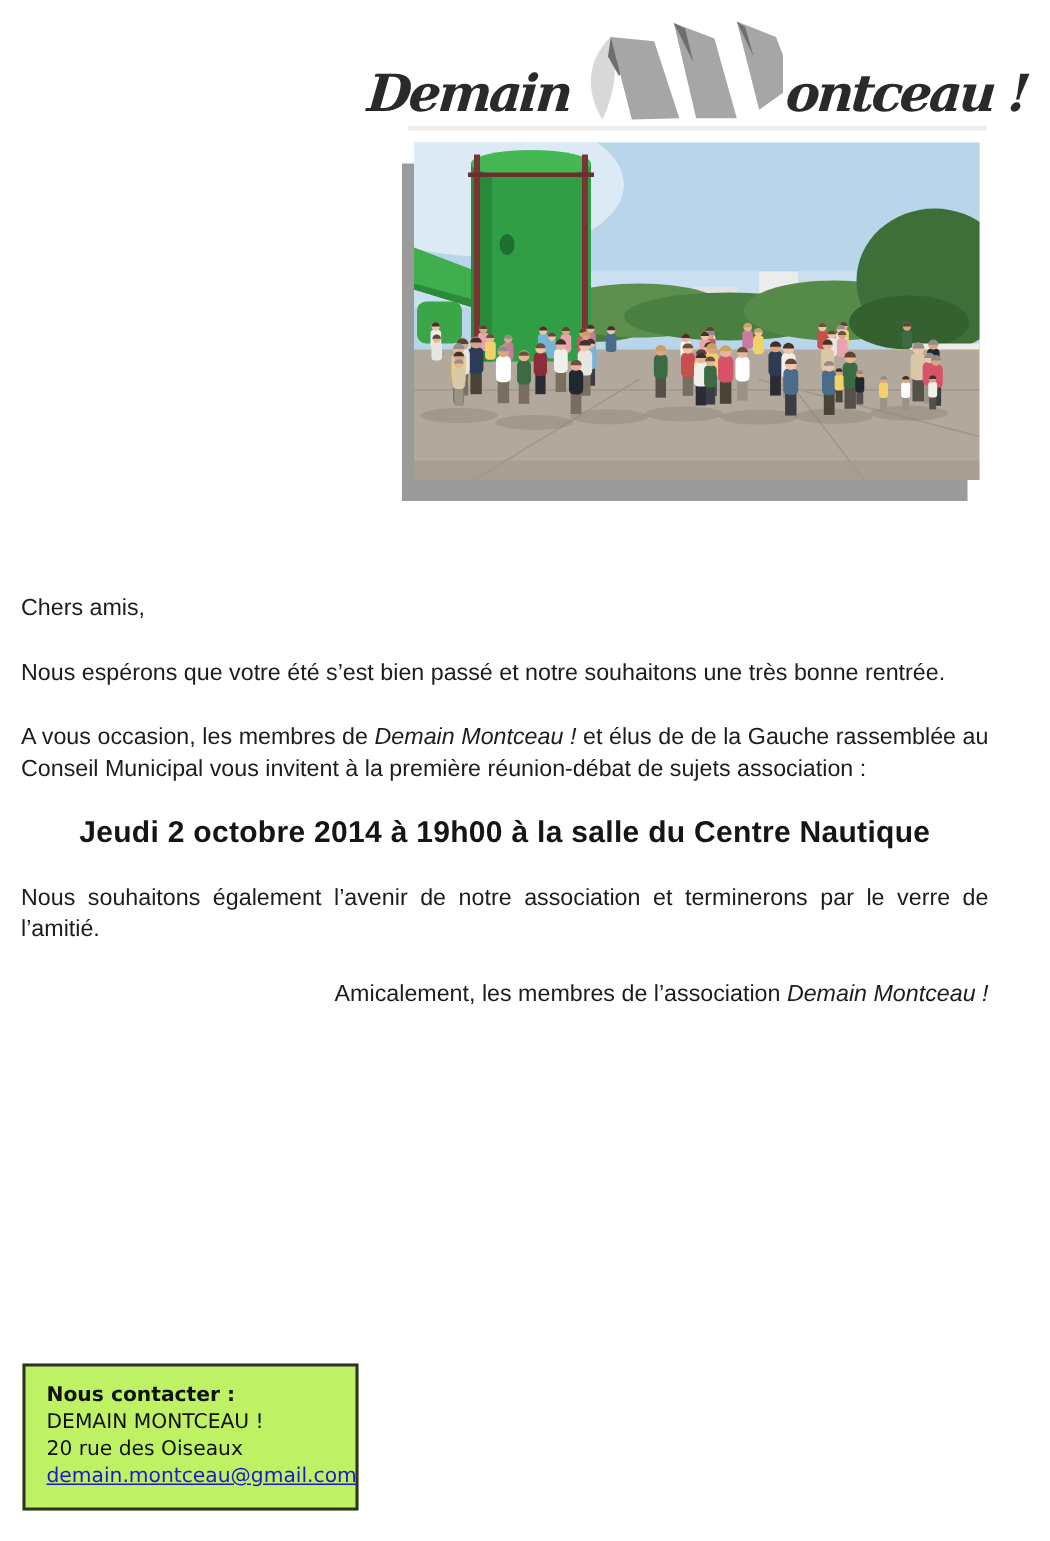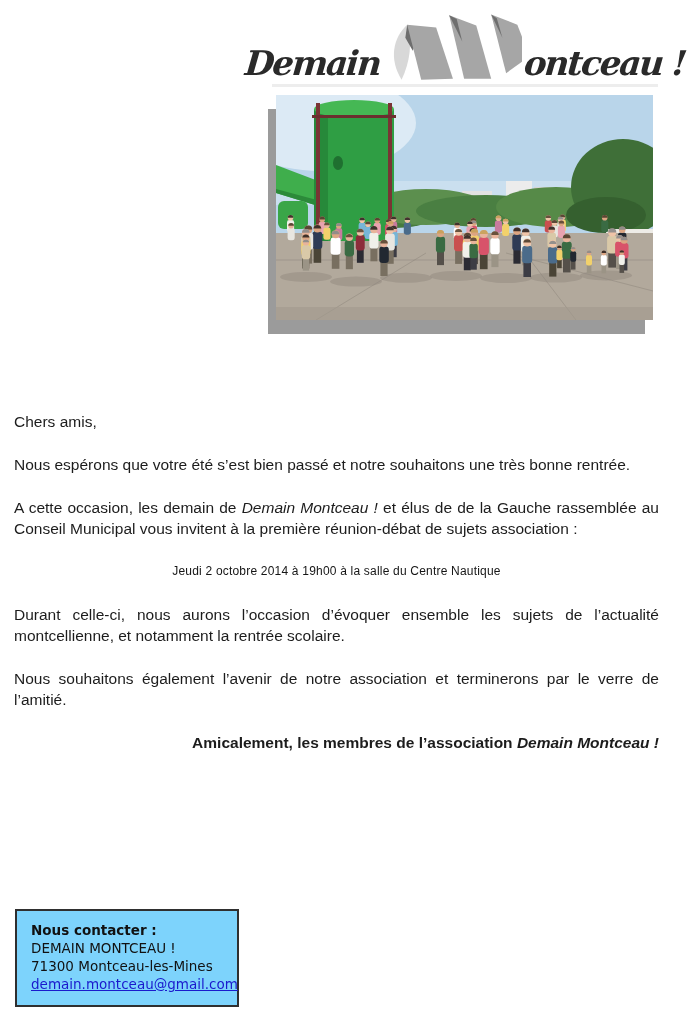--- a/index.html
+++ b/index.html
@@ -23,34 +23,34 @@
   .photo{
     position:absolute;left:276px;top:95px;width:377px;height:225px;margin:0;
     box-shadow:-8px 14px 0 0 #9b9b9b;background:#b9d5ea;
   }
   .photo svg{display:block;width:100%;height:100%;}
   
   .letter{
     position:absolute;left:14px;top:395px;width:645px;
     font-size:15.5px;line-height:21px;color:#1c1c1c;
   }
-  .letter p{margin:16px 0 22px 0;}
+  .letter p{margin:0 0 22px 0;}
   .just{text-align:justify;}
   .event{
-    font-weight:400;font-size:12px;text-align:center;
+    font-weight:700;font-size:20px;text-align:center;
     margin:2px 0 23px 0;letter-spacing:0.2px;color:#151515;
   }
-  .closing{text-align:right;margin-top:36px;font-weight:bold;}
+  .closing{text-align:right;margin-top:36px;}
   em{font-style:italic;}
   
   .contact{
     position:absolute;left:15px;top:909px;width:192px;
     border:2px solid #2f2f2f;padding:10px 14px 12px 14px;
     font-family:"DejaVu Sans",sans-serif;font-size:13.5px;line-height:18px;color:#111;
-    background:#7dd3fc;
+    background:#bef264;
   }
   .contact p{margin:0;}
   .contact .b{font-weight:700;}
   .mail{color:#1a1acd;}
 </style>
 </head>
 <body>
 
 <header class="logo">
   <span class="logo-word">Demain</span>
@@ -334,25 +334,24 @@
         <rect x="324.8" y="159.9" width="6.0" height="10.5" rx="2.0" fill="#ffffff"></rect>
         <circle cx="327.8" cy="158.0" r="2.4" fill="#dca582"></circle>
         <path d="M 325.5,158.0 a 2.4,2.4 0 0 1 4.8,0 z" fill="#2c2420" opacity="0.9"></path>
       </g>
   </svg>
 </figure>
 
 <main class="letter">
   <p>Chers amis,</p>
   <p>Nous espérons que votre été s’est bien passé et notre souhaitons une très bonne rentrée.</p>
-  <p class="just"><span>A cette occasion, les demain de </span><em>Demain Montceau !</em><span> et élus de de la Gauche rassemblée au Conseil Municipal vous invitent à la première réunion-débat de sujets association :</span></p>
+  <p class="just"><span>A vous occasion, les membres de </span><em>Demain Montceau !</em><span> et élus de de la Gauche rassemblée au Conseil Municipal vous invitent à la première réunion-débat de sujets association :</span></p>
   <p class="event">Jeudi 2 octobre 2014 à 19h00 à la salle du Centre Nautique</p>
-  <p class="just">Durant celle-ci, nous aurons l’occasion d’évoquer ensemble les sujets de l’actualité montcellienne, et notamment la rentrée scolaire.</p>
   <p class="just">Nous souhaitons également l’avenir de notre association et terminerons par le verre de l’amitié.</p>
   <p class="closing"><span>Amicalement, les membres de l’association </span><em>Demain Montceau !</em></p>
 </main>
 
 <aside class="contact">
   <p class="b">Nous contacter :</p>
   <p>DEMAIN MONTCEAU !</p>
-  <p>71300 Montceau-les-Mines</p>
+  <p>20 rue des Oiseaux</p>
   <p><a class="mail" href="#" style="color: rgb(26, 26, 205);">demain.montceau@gmail.com</a></p>
 </aside>
 
 </body></html>

